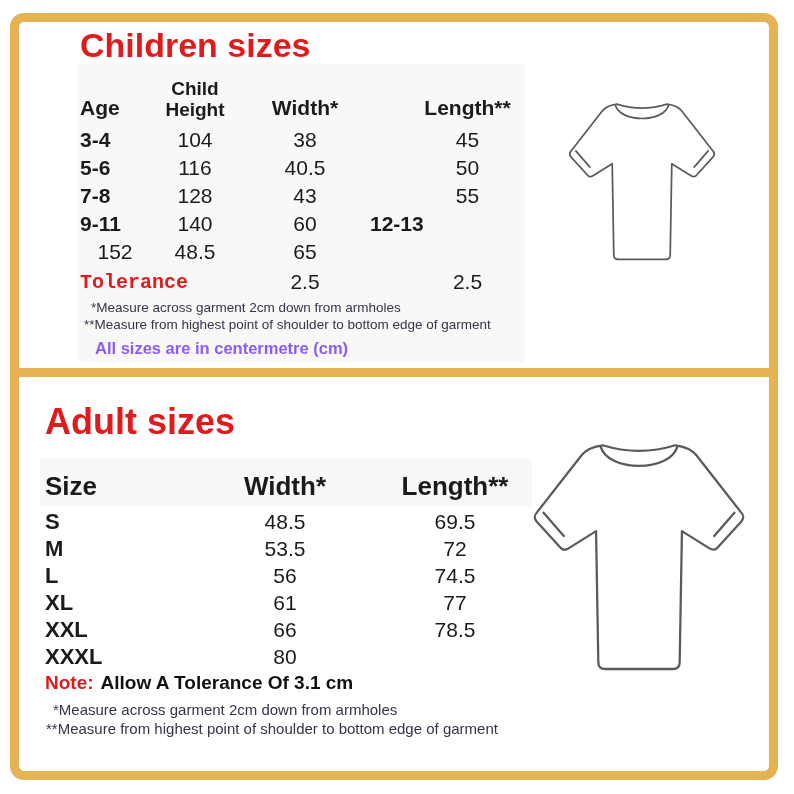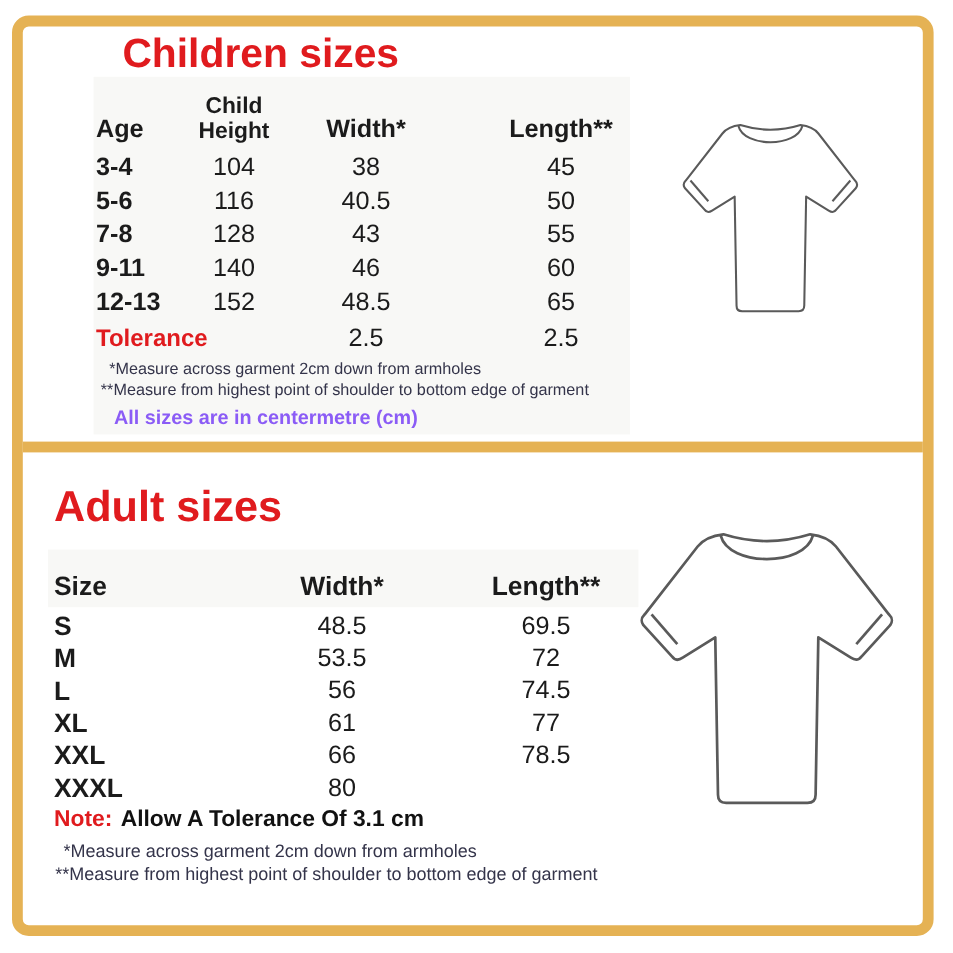--- a/index.html
+++ b/index.html
@@ -12,42 +12,42 @@
   .frame {
     position:absolute; left:10px; top:13px; width:768px; height:767px;
     border:9px solid #E5B254; border-radius:14px;
   }
   .divider {
     position:absolute; left:0; right:0; top:346px; height:9px;
     background:#E5B254;
   }
   .tint { position:absolute; background:#f8f8f6; }
   .panel-title { position:absolute; font-weight:bold; color:#E01B1E; line-height:1; letter-spacing:0; }
-  #children-title { left:80px; top:28px; font-size:34px;margin-left:22px; }
+  #children-title { left:80px; top:28px; font-size:34px; }
   #adult-title    { left:45px; top:404px; font-size:36px; }
 
   .grid { position:absolute; display:grid; }
   #children-grid { left:80px; top:70px; grid-template-columns:70px 90px 130px 195px; }
   #adult-grid    { left:45px; top:470px; grid-template-columns:140px 200px 140px; }
 
   .hcell { font-weight:bold; font-size:21px; display:flex; align-items:flex-end; padding-bottom:6px; }
   .hcell.left   { justify-content:flex-start; }
   .hcell.center { justify-content:center; text-align:center; }
   #children-grid .hcell { height:56px; }
-  #adult-grid .hcell    { height:38px; font-size:22px; }
+  #adult-grid .hcell    { height:38px; font-size:26px; }
   .h2line { font-size:19px; line-height:21px; }
 
   .cell { font-size:21px; display:flex; align-items:center; }
   .cell.left   { justify-content:flex-start;text-align:center; }
   .cell.center { justify-content:center; }
   .cell.bold   { font-weight:bold; }
   #children-grid .cell { height:28px; }
   #adult-grid .cell    { height:27px; font-size:21px; }
   #adult-grid .cell.bold { font-size:22px; }
-  .tol { color:#E01B1E; font-weight:bold; font-size:20px; }
+  .tol { color:#E01B1E; font-weight:bold; font-size:20px;font-family:Liberation Mono, monospace; }
   #children-grid .tcell { height:32px; }
 
   .footnotes { position:absolute; color:#34344a; }
   #children-footnotes { left:84px; top:299px; font-size:13.5px; line-height:17px; }
   #adult-footnotes    { left:46px; top:700px; font-size:15px;   line-height:19px; }
   .fn1 { margin-left:7px; }
   .units-note { position:absolute; left:95px; top:339px; font-size:16.5px; font-weight:bold; color:#8b5cf6; }
 
   .note-line { position:absolute; left:45px; top:672px; font-size:19px; font-weight:bold; color:#111; }
   .note-red { color:#E01B1E; }
@@ -91,21 +91,20 @@
   <div class="cell center">40.5</div>
   <div class="cell center">50</div>
 
   <div class="cell left bold">7-8</div>
   <div class="cell center">128</div>
   <div class="cell center">43</div>
   <div class="cell center">55</div>
 
   <div class="cell left bold">9-11</div>
   <div class="cell center">140</div>
-  <div class="cell center">46</div>
   <div class="cell center">60</div>
 
   <div class="cell left bold">12-13</div>
   <div class="cell center">152</div>
   <div class="cell center">48.5</div>
   <div class="cell center">65</div>
 
   <div class="cell left tol tcell" style="grid-column:1 / 3;">Tolerance</div>
   <div class="cell center tcell">2.5</div>
   <div class="cell center tcell">2.5</div>

